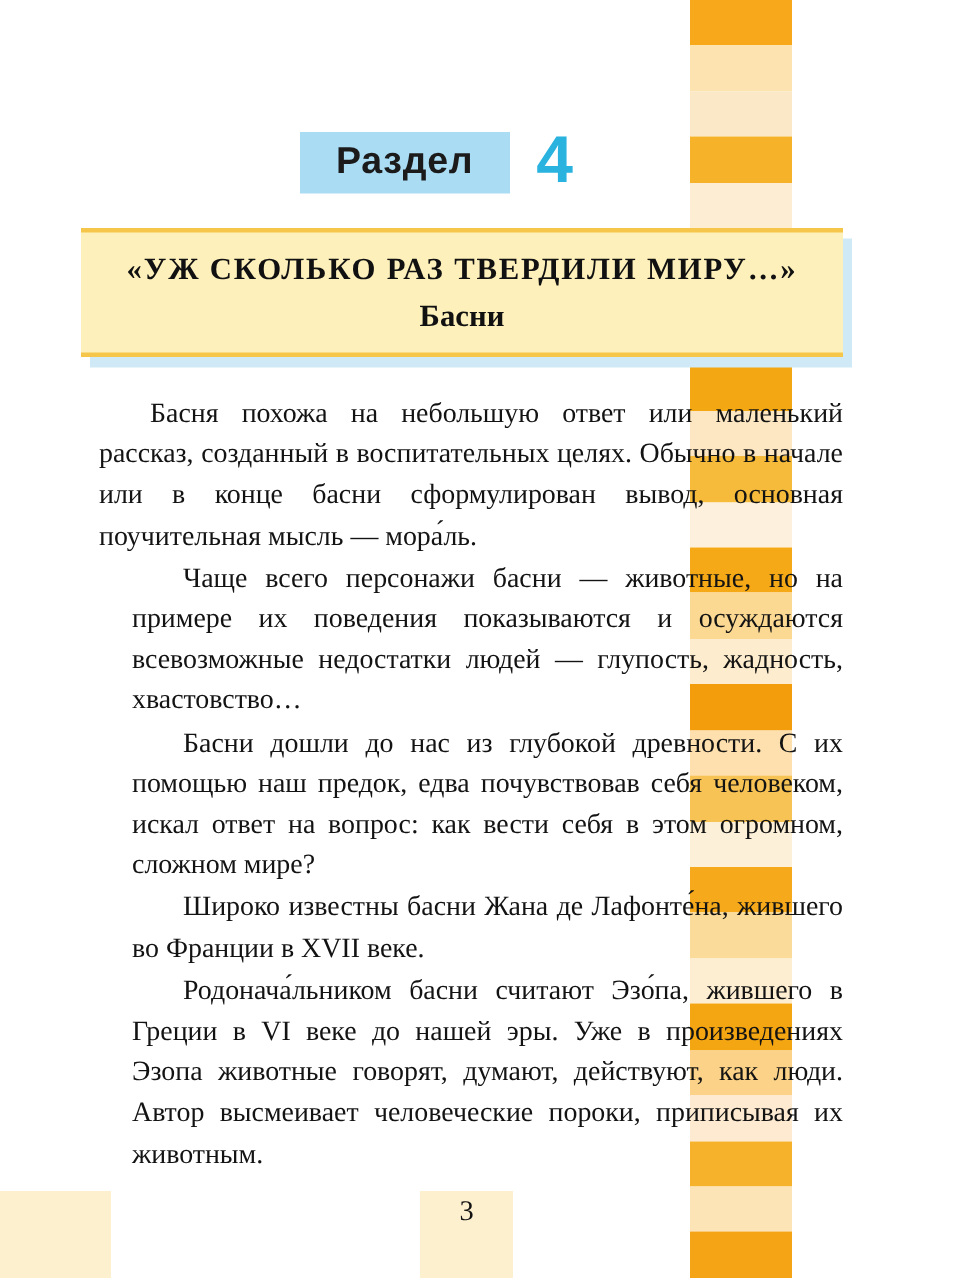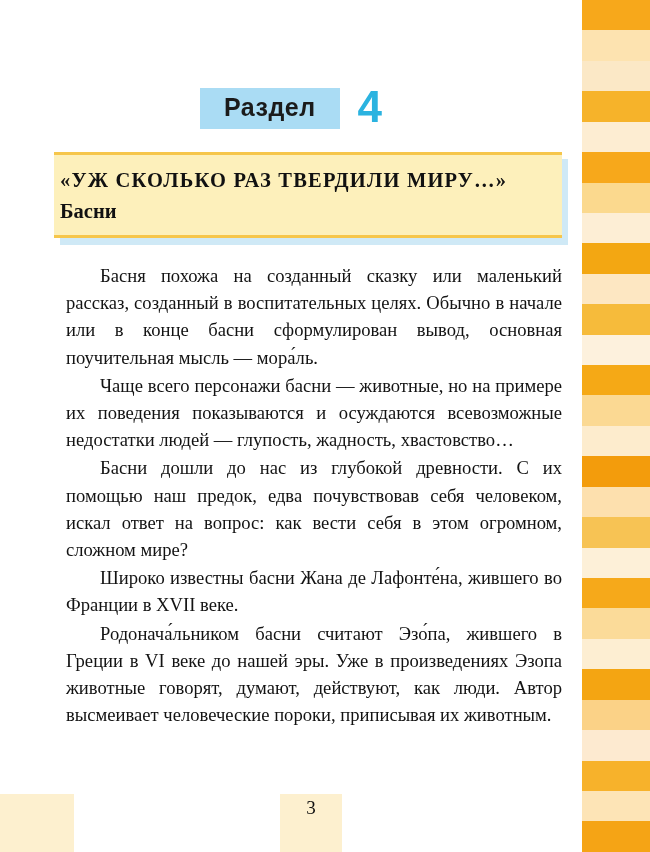--- a/index.html
+++ b/index.html
@@ -11,22 +11,23 @@
     height: 852px;
     background: #ffffff;
     font-family: "Liberation Serif", serif;
     overflow: hidden;
     position: relative;
   }
 
   .page {
     position: absolute;
     inset: 0;
-    width: 650px;
+    width: 516px;
     height: 852px;
+    padding-left: 12px;
   }
 
   
   .right-strip {
     position: absolute;
     top: 0;
     right: 0;
     width: 68px;
     height: 852px;
     display: flex;
@@ -80,21 +81,21 @@
   
   .title-banner {
     position: absolute;
     left: 54px;
     top: 152px;
     width: 508px;
     background: #fdf0bb;
     border-top: 3px solid #f6c64b;
     border-bottom: 3px solid #f6c64b;
     box-shadow: 6px 7px 0 0 #cfe9f6;
-    text-align: left;
+    text-align: center;
     padding: 14px 6px 12px 6px;
     box-sizing: border-box;
   }
   .title-line1 {
     font-family: "Liberation Serif", serif;
     font-weight: bold;
     font-size: 20.5px;
     letter-spacing: 1.2px;
     color: #111;
     white-space: nowrap;
@@ -118,20 +119,21 @@
     color: #131313;
     text-align: justify;
     text-justify: inter-word;
   }
   .body-text p {
     margin: 0 0 0 0;
     text-indent: 34px;
   }
   .body-text p + p {
     margin-top: 1px;
+    margin-left: 22px;
   }
 
   
   .footer-tab {
     position: absolute;
     left: 280px;
     bottom: 0;
     width: 62px;
     height: 58px;
     background: #fdf0cf;
@@ -189,21 +191,21 @@
     <div class="razdel-tag">Раздел</div>
     <div class="razdel-num">4</div>
   </div>
 
   <div class="title-banner">
     <div class="title-line1">«УЖ СКОЛЬКО РАЗ ТВЕРДИЛИ МИРУ…»</div>
     <div class="title-line2">Басни</div>
   </div>
 
   <div class="body-text">
-      <p>Басня похожа на созданный сказку или маленький рассказ, созданный в воспитательных целях. Обычно в начале или в конце басни сформулирован вывод, основная поучительная мысль — мора́ль.</p>
+      <p>Басня похожа на небольшую ответ или маленький рассказ, созданный в воспитательных целях. Обычно в начале или в конце басни сформулирован вывод, основная поучительная мысль — мора́ль.</p>
       <p>Чаще всего персонажи басни — животные, но на примере их поведения показываются и осуждаются всевозможные недостатки людей — глупость, жадность, хвастовство…</p>
       <p>Басни дошли до нас из глубокой древности. С их помощью наш предок, едва почувствовав себя человеком, искал ответ на вопрос: как вести себя в этом огромном, сложном мире?</p>
       <p>Широко известны басни Жана де Лафонте́на, жившего во Франции в XVII веке.</p>
       <p>Родонача́льником басни считают Эзо́па, жившего в Греции в VI веке до нашей эры. Уже в произведениях Эзопа животные говорят, думают, действуют, как люди. Автор высмеивает человеческие пороки, приписывая их животным.</p>
     </div>
 
   <div class="footer-tab"></div>
   <div class="page-number">3</div>
 
 </div>

